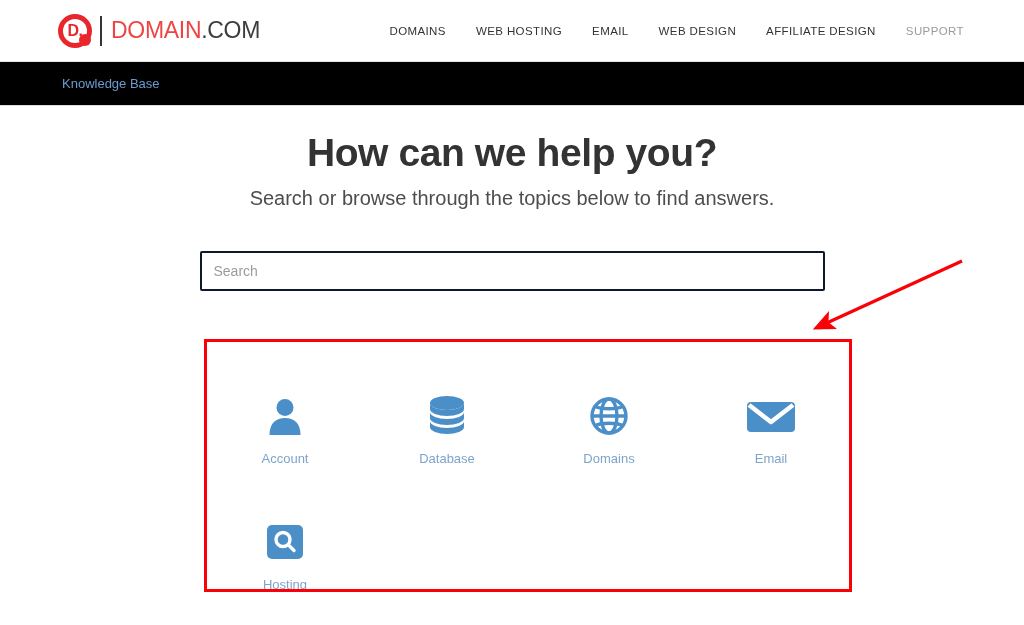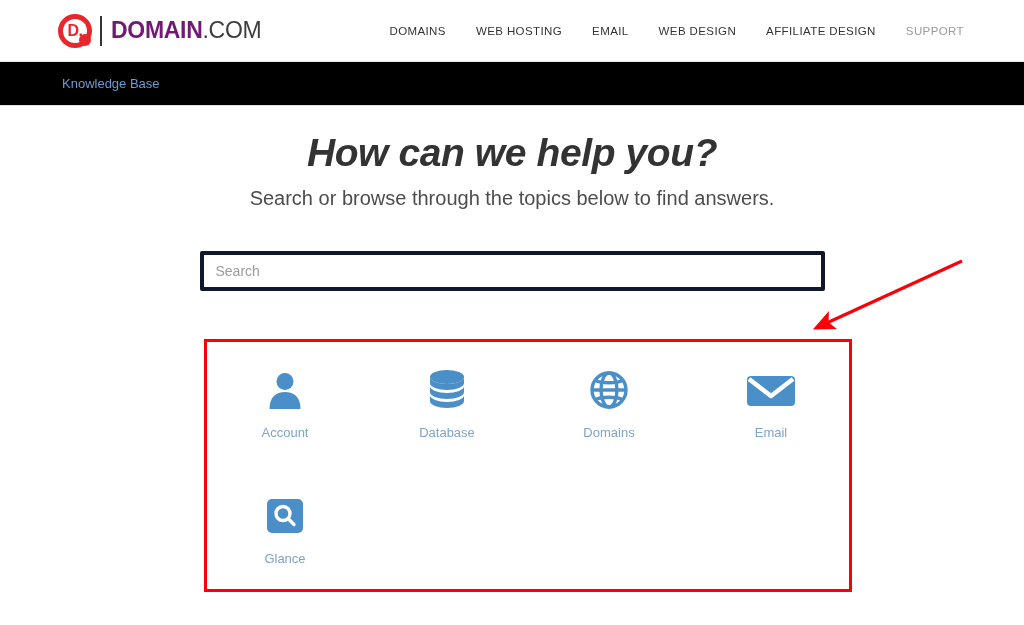--- a/index.html
+++ b/index.html
@@ -72,22 +72,22 @@
     height: 30px;
     background: #333333;
     margin: 0 9px 0 8px;
   }
   .logo-text {
     font-size: 23px;
     letter-spacing: -0.3px;
     white-space: nowrap;
   }
   .logo-text .bold {
-    font-weight: bold;
-    color: #701a75;
+    font-weight: normal;
+    color: #ef4444;
   }
   .logo-text .light {
     font-weight: normal;
     color: #3d3d3d;
   }
 
   .nav {
     position: absolute;
     right: 60px;
     display: flex;
@@ -125,39 +125,38 @@
   .hero {
     text-align: center;
     padding-top: 25px;
   }
   .hero h1 {
     margin: 0;
     font-size: 39px;
     font-weight: bold;
     color: #333333;
     letter-spacing: -0.4px;
-    font-style: italic;
   }
   .hero p {
     margin: 12px 0 0 0;
     font-size: 20px;
     color: #4d4d4d;
   }
 
   
   .search-row {
     display: flex;
     justify-content: center;
     margin-top: 41px;
   }
   .search-input {
     width: 625px;
     height: 40px;
     box-sizing: border-box;
-    border: 4px solid #0f172a;
+    border: 2px solid #0f172a;
     border-radius: 2px;
     padding: 0 12px;
     font-size: 14px;
     color: #444;
     font-family: "Liberation Sans", sans-serif;
     outline: none;
     background: #fff;
   }
   .search-input::placeholder { color: #9b9b9b; }
 
@@ -174,21 +173,21 @@
     display: grid;
     grid-template-columns: repeat(4, 1fr);
     grid-template-rows: repeat(2, 1fr);
     width: 100%;
     height: 100%;
   }
   .tile {
     display: flex;
     flex-direction: column;
     align-items: center;
-    justify-content: center;
+    justify-content: flex-end;
     text-decoration: none;
     cursor: pointer;
   }
   .tile .ico {
     height: 46px;
     display: flex;
     align-items: flex-end;
     justify-content: center;
   }
   .tile .lbl {
@@ -315,21 +314,21 @@
     <a class="tile" href="#">
       <span class="ico">
         <svg width="42" height="42" viewBox="0 0 42 42">
           <rect x="3" y="4" width="36" height="34" rx="5" fill="#4b8fc9"></rect>
           <g fill="none" stroke="#ffffff" stroke-width="3.4" stroke-linecap="round">
             <circle cx="19" cy="18.5" r="7"></circle>
             <line x1="24.5" y1="24" x2="30" y2="29.5"></line>
           </g>
         </svg>
       </span>
-      <span class="lbl">Glance</span>
+      <span class="lbl">Hosting</span>
     </a>
 
   </div>
 </div>
 
 <div class="anno-box"></div>
 <svg class="anno-arrow">
   <defs>
     <marker id="ah" markerWidth="7" markerHeight="7" refX="5.2" refY="3.5" orient="auto">
       <polygon points="0,0.4 7,3.5 0,6.6 1.6,3.5" fill="#fb0007"></polygon>

